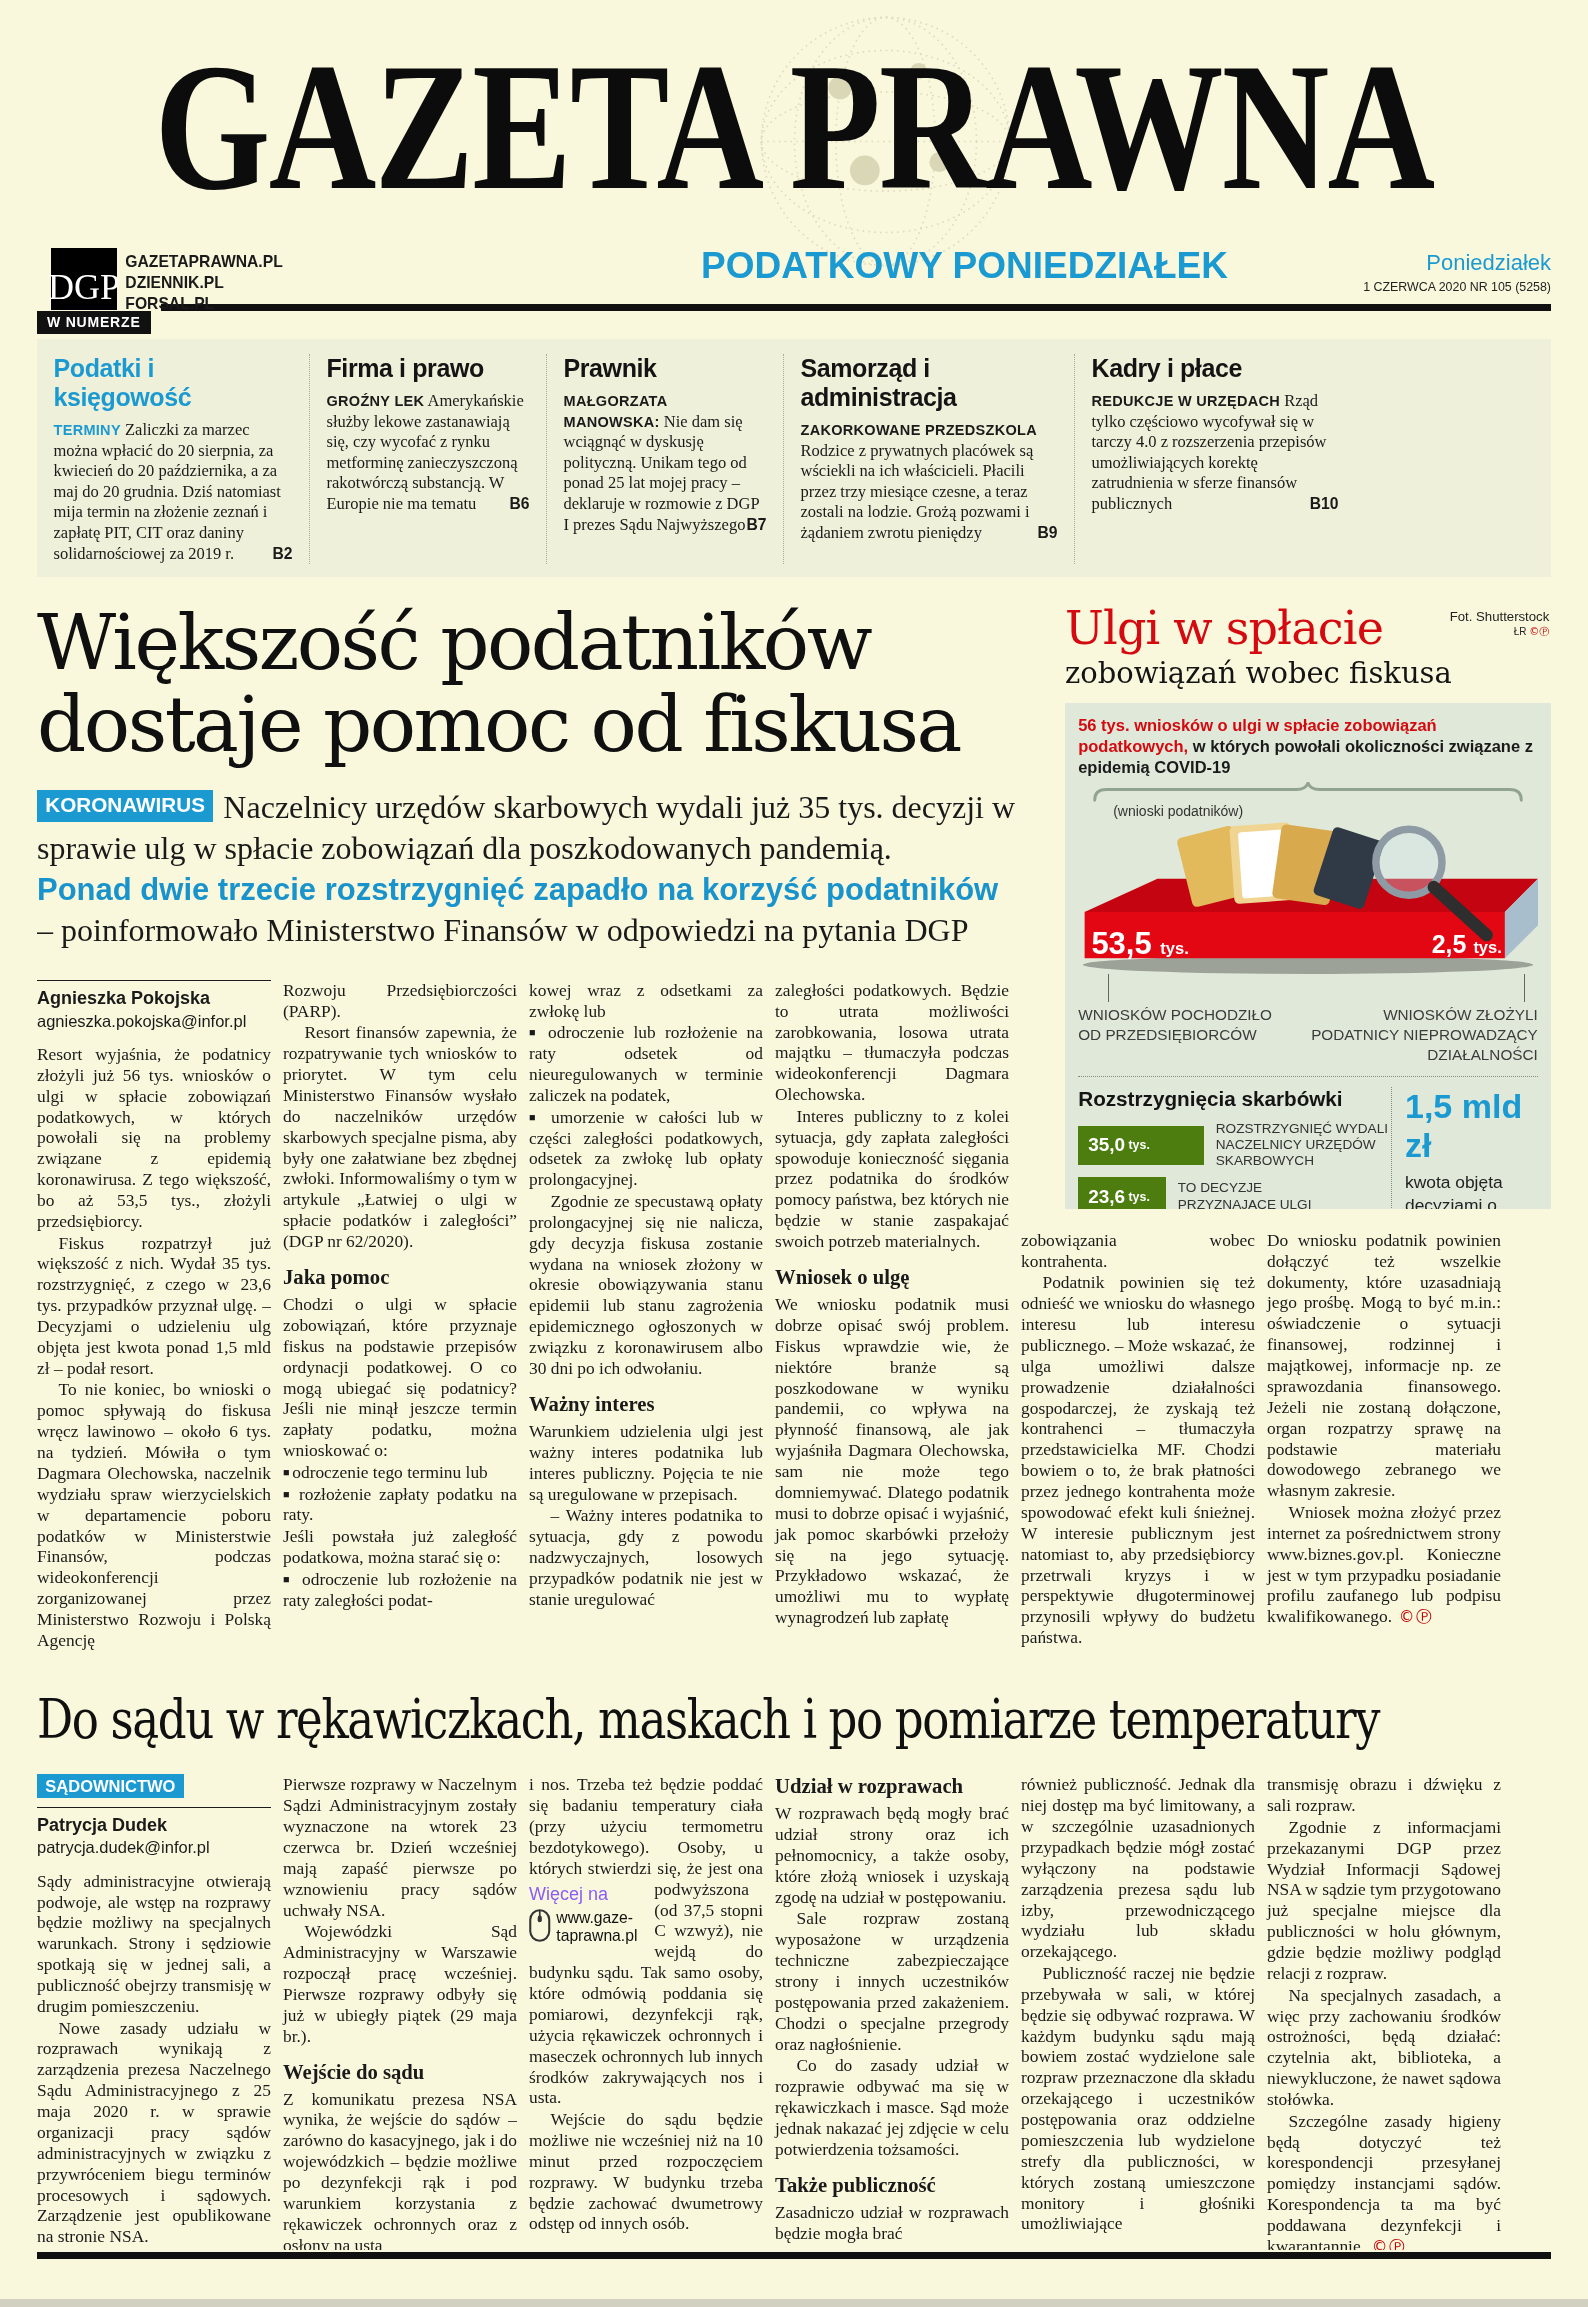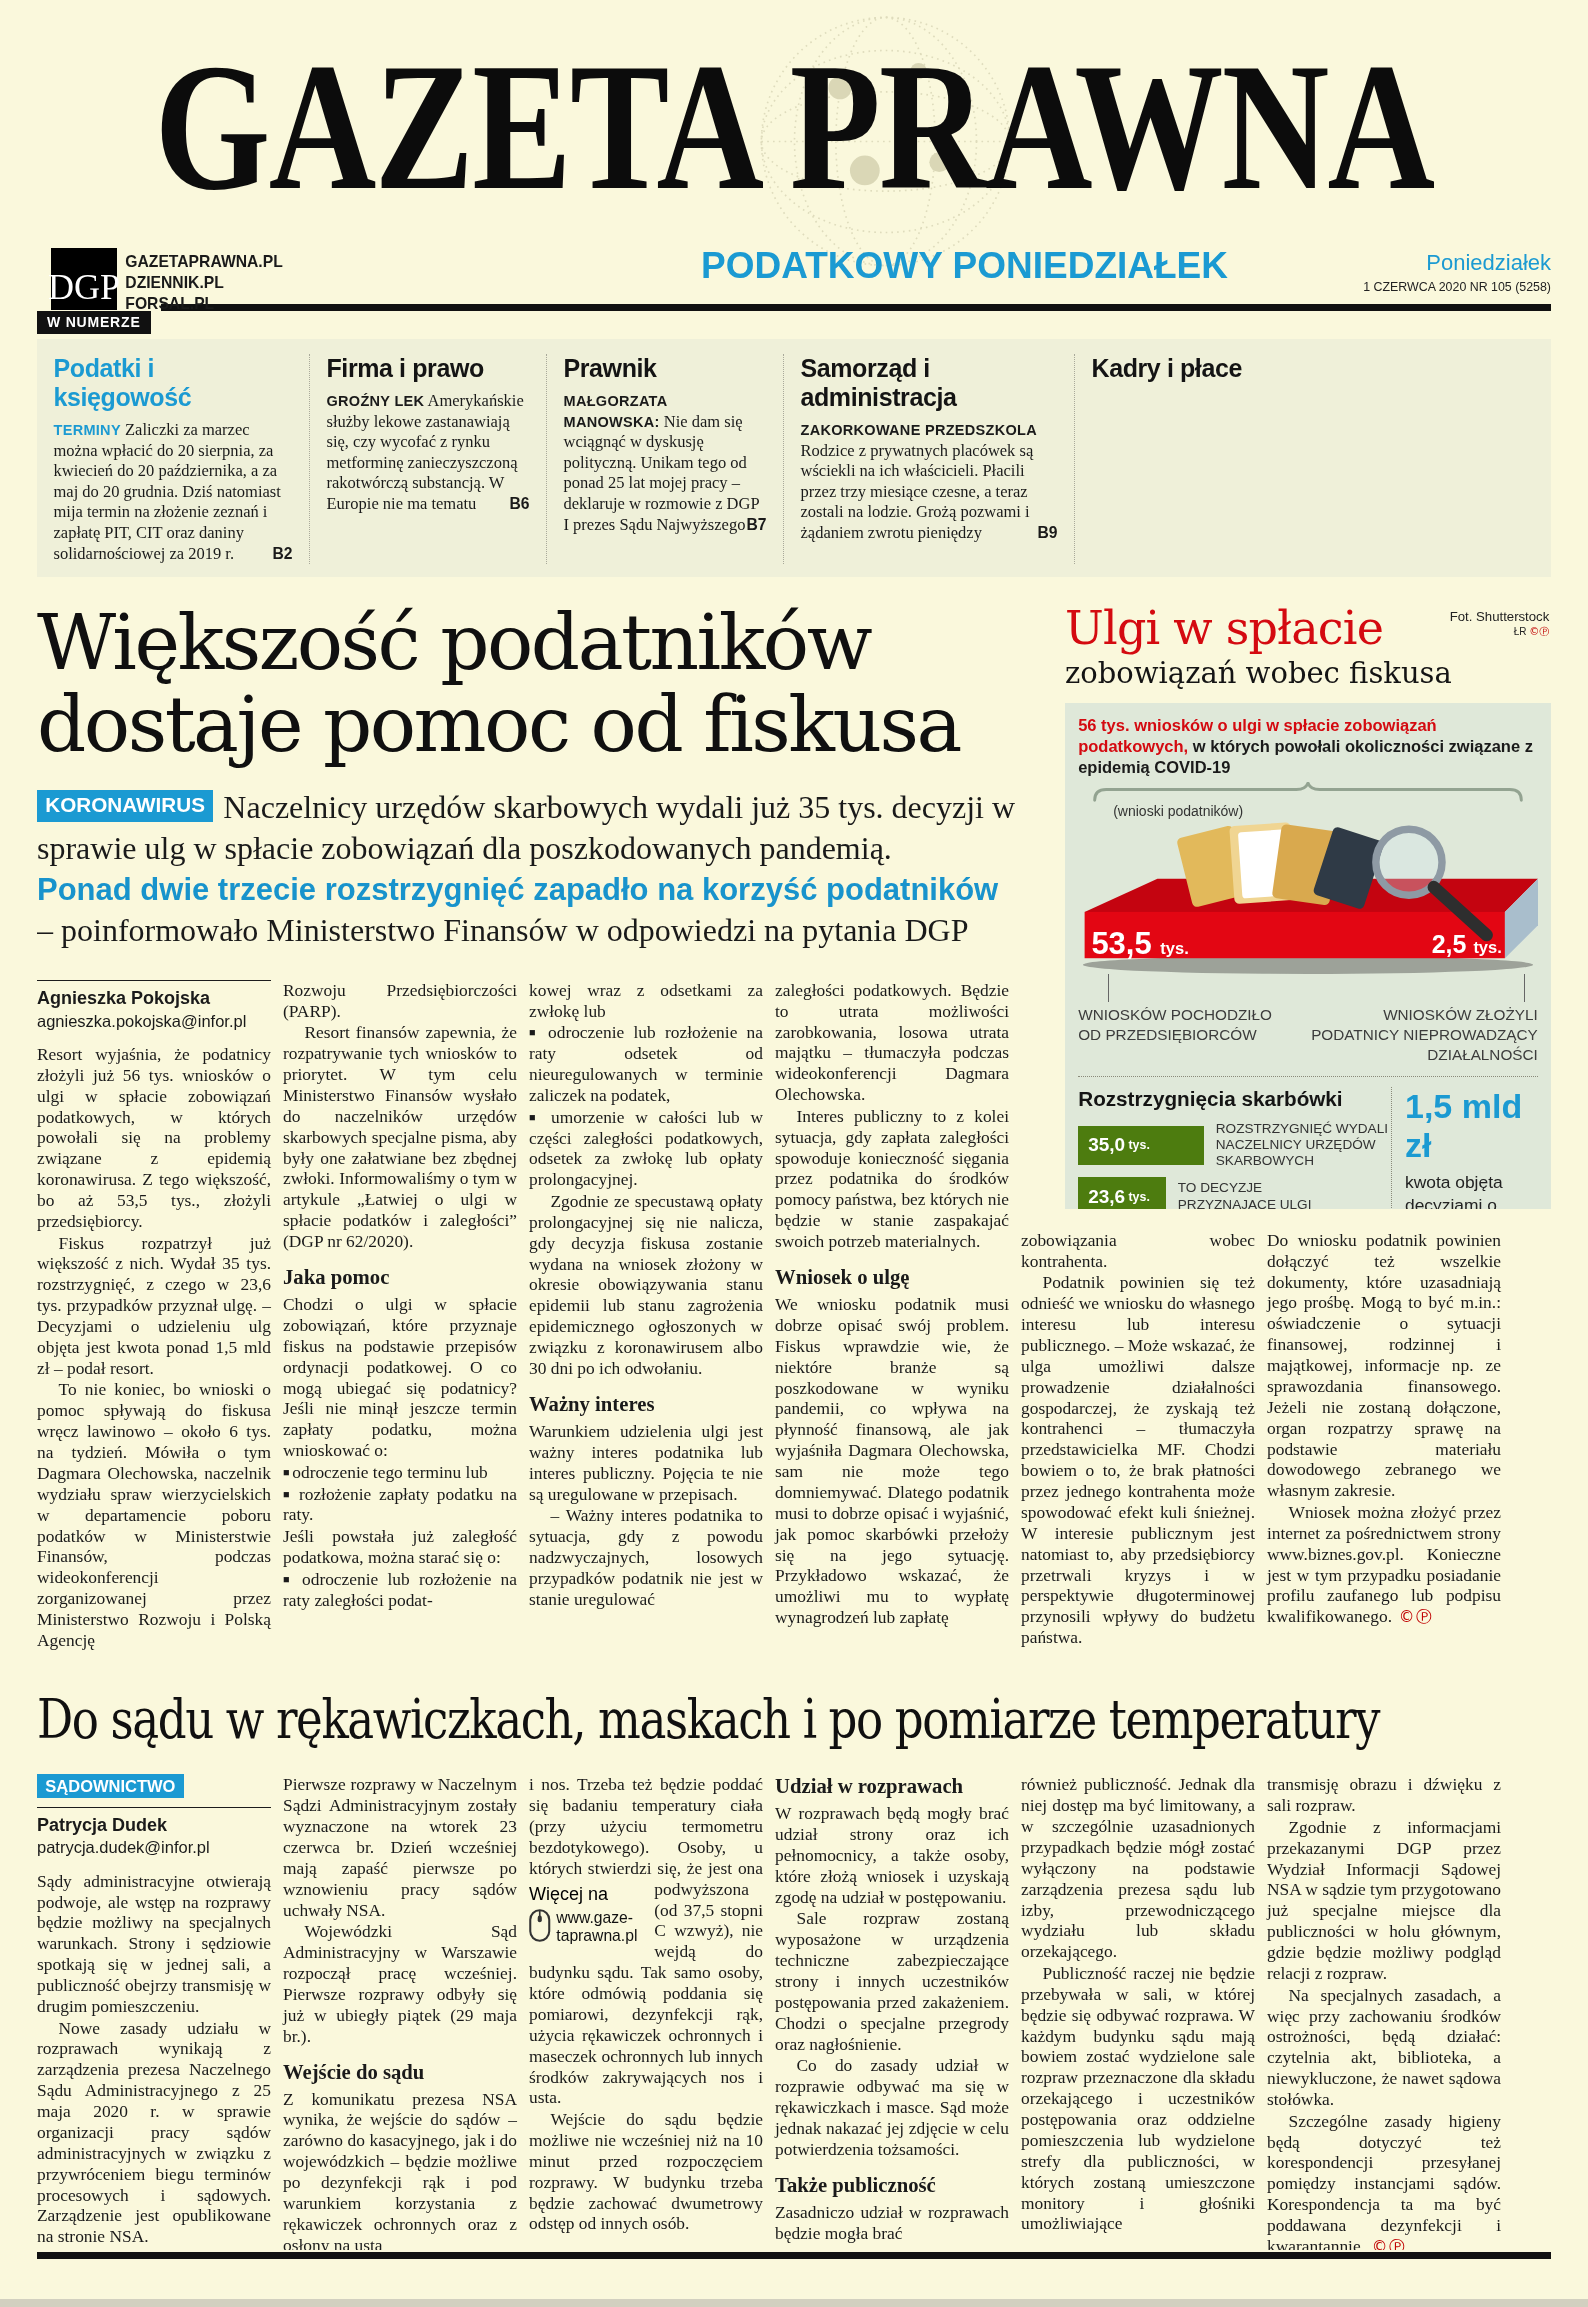--- a/index.html
+++ b/index.html
@@ -102,21 +102,21 @@
 
   
   .bottom-art{position:absolute;top:1684px;left:37px;right:37px;height:566px;overflow:hidden;}
   .bh-wrap{white-space:nowrap;}
   .bottom-headline{display:inline-block;font-family:"DejaVu Serif",serif;font-weight:normal;font-size:55px;
       letter-spacing:-1.7px;margin:3.3px 0 0;transform:scaleX(.82);transform-origin:left;color:#101010;}
   .bottom-art .body-grid{margin-top:23px;}
   .btag{display:inline-block;background:#1B9AD2;color:#fff;font-family:"Liberation Sans",sans-serif;
       font-weight:bold;font-size:16.5px;padding:2.5px 8.3px;margin-bottom:8.3px;}
   .morebox{float:left;width:117px;margin:5px 8.3px 3.3px 0;font-family:"Liberation Sans",sans-serif;text-align:left;text-indent:0;}
-  .mb-label{color:#000000;font-size:18px;display:block;}
+  .mb-label{color:#8b5cf6;font-size:18px;display:block;}
   .mb-row{display:flex;gap:5.8px;align-items:flex-start;margin-top:3.3px;}
   .mb-url{font-size:15.7px;line-height:1.15;color:#111;}
 
   .bottom-rule{position:absolute;top:2252px;left:37px;width:1514px;height:7.4px;background:#111;}
   .page-edge{position:absolute;bottom:0;left:0;width:100%;height:8.3px;background:#d2d0c0;}
 </style>
 </head>
 <body>
 
 <div class="page">
@@ -185,20 +185,25 @@
       <div class="wn-sec">
         <h3>Samorząd i administracja</h3>
         <div class="wn-text">
           <span class="kicker">ZAKORKOWANE PRZEDSZKOLA</span>
           <span>Rodzice z prywatnych placówek są wściekli na ich właścicieli. Płacili przez trzy miesiące czesne, a teraz zostali na lodzie. Grożą pozwami i żądaniem zwrotu pieniędzy</span>
           <span class="wn-page">B9</span>
         </div>
       </div>
       <div class="wn-sec">
         <h3>Kadry i płace</h3>
+        <div class="wn-text">
+          <span class="kicker">REDUKCJE W URZĘDACH</span>
+          <span>Rząd tylko częściowo wycofywał się w tarczy 4.0 z rozszerzenia przepisów umożliwiających korektę zatrudnienia w sferze finansów publicznych</span>
+          <span class="wn-page">B10</span>
+        </div>
       </div>
     </div>
   </section>
 
   <section class="main-art">
     <h2 class="main-headline">Większość podatników dostaje pomoc od fiskusa</h2>
 
     <div class="lead">
       <span class="tag">KORONAWIRUS</span><span>Naczelnicy urzędów skarbowych wydali już 35 tys. decyzji w sprawie ulg w spłacie zobowiązań dla poszkodowanych pandemią.</span>
       <div class="lead-blue">Ponad dwie trzecie rozstrzygnięć zapadło na korzyść podatników</div>

